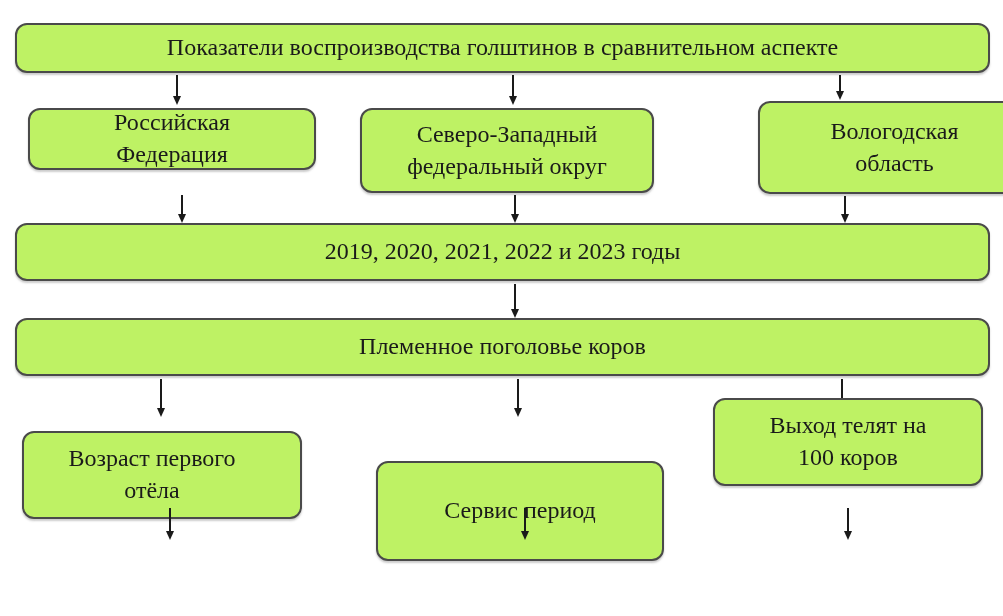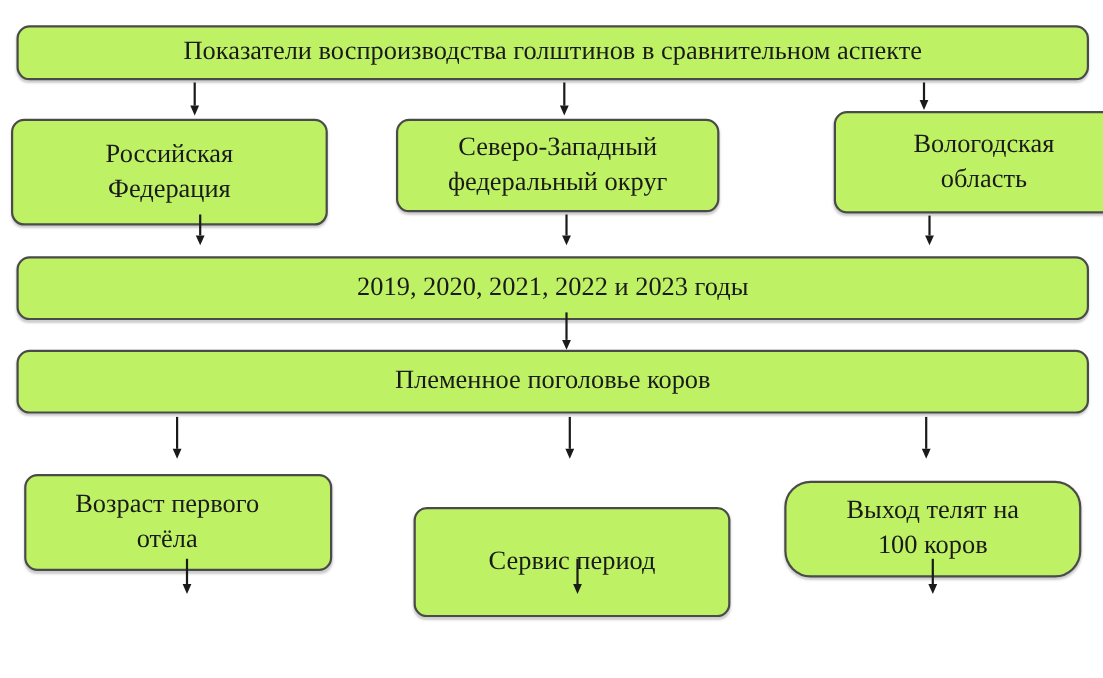--- a/index.html
+++ b/index.html
@@ -51,55 +51,55 @@
 <div class="stage">
 
   <div class="box wide" style="left:15px; top:23px; width:975px; height:50px;">
     <span>Показатели воспроизводства голштинов в сравнительном аспекте</span>
   </div>
 
   <div class="arrow" style="left:176px; top:75px; height:21px;"></div>
   <div class="arrow" style="left:512px; top:75px; height:21px;"></div>
   <div class="arrow" style="left:839px; top:75px; height:16px;"></div>
 
-  <div class="box" style="left:10px; top:108px; width:288px; height:97px;">
+  <div class="box" style="left:28px; top:108px; width:288px; height:62px;">
     <span>Российская Федерация</span>
   </div>
   <div class="box" style="left:360px; top:108px; width:294px; height:85px;">
     <span>Северо-Западный федеральный округ</span>
   </div>
   <div class="box" style="left:710px; top:101px; width:273px; height:93px;margin-left:48px;">
     <span>Вологодская область</span>
   </div>
 
   <div class="arrow" style="left:181px; top:195px; height:19px;"></div>
   <div class="arrow" style="left:514px; top:195px; height:19px;"></div>
   <div class="arrow" style="left:844px; top:196px; height:18px;"></div>
 
-  <div class="box wide" style="left:15px; top:223px; width:975px; height:58px;margin-top:10px;">
+  <div class="box wide" style="left:15px; top:223px; width:975px; height:58px;">
     <span>2019, 2020, 2021, 2022 и 2023 годы</span>
   </div>
 
   <div class="arrow" style="left:514px; top:284px; height:25px;"></div>
 
   <div class="box wide" style="left:15px; top:318px; width:975px; height:58px;font-family:Liberation Serif, serif;">
     <span>Племенное поголовье коров</span>
   </div>
 
   <div class="arrow" style="left:160px; top:379px; height:29px;"></div>
   <div class="arrow" style="left:517px; top:379px; height:29px;"></div>
   <div class="arrow" style="left:841px; top:379px; height:29px;"></div>
 
   <div class="box" style="left:22px; top:431px; width:280px; height:88px;padding-left:14px;">
     <span>Возраст первого отёла</span>
   </div>
   <div class="box" style="left:376px; top:417px; width:288px; height:100px;margin-top:44px;">
     <span>Сервис период</span>
   </div>
-  <div class="box" style="left:713px; top:437px; width:270px; height:88px;border-radius:24px;">
+  <div class="box" style="left:713px; top:398px; width:270px; height:88px;">
     <span>Выход телят на 100 коров</span>
   </div>
 
   <div class="arrow" style="left:169px; top:508px; height:23px;"></div>
   <div class="arrow" style="left:524px; top:508px; height:23px;"></div>
   <div class="arrow" style="left:847px; top:508px; height:23px;"></div>
 
 
 </div>
 

